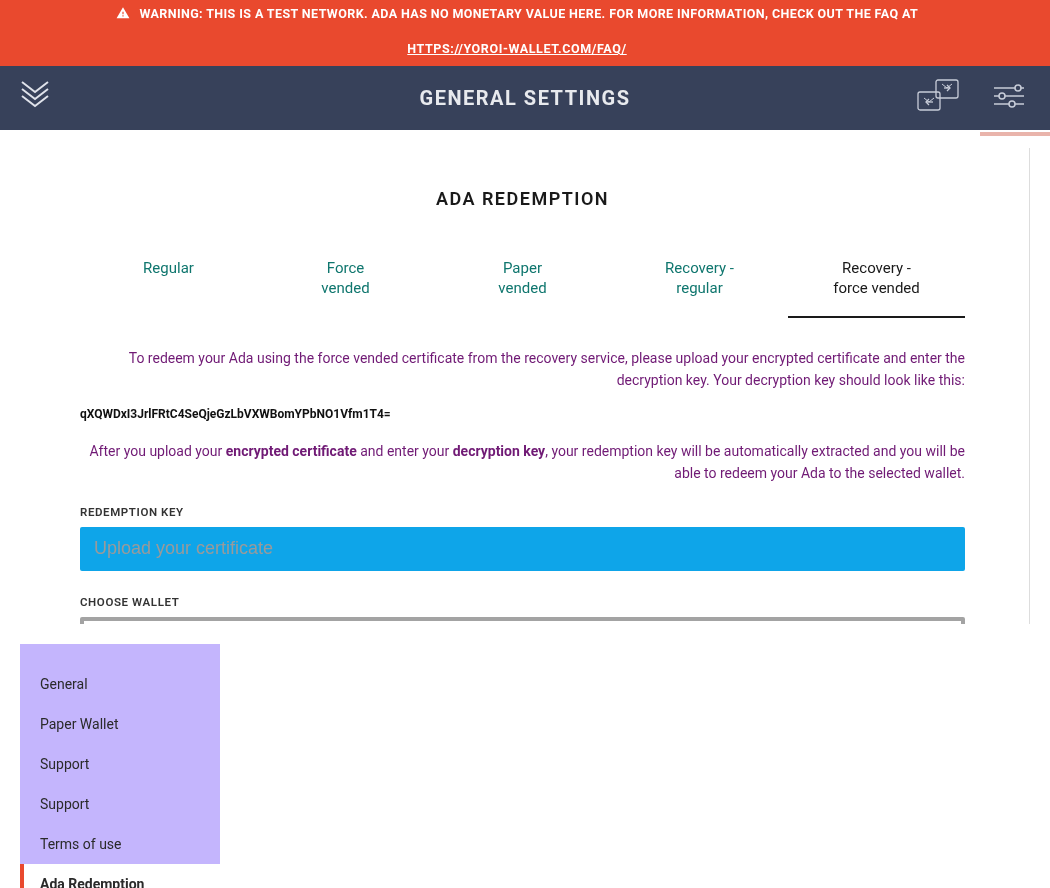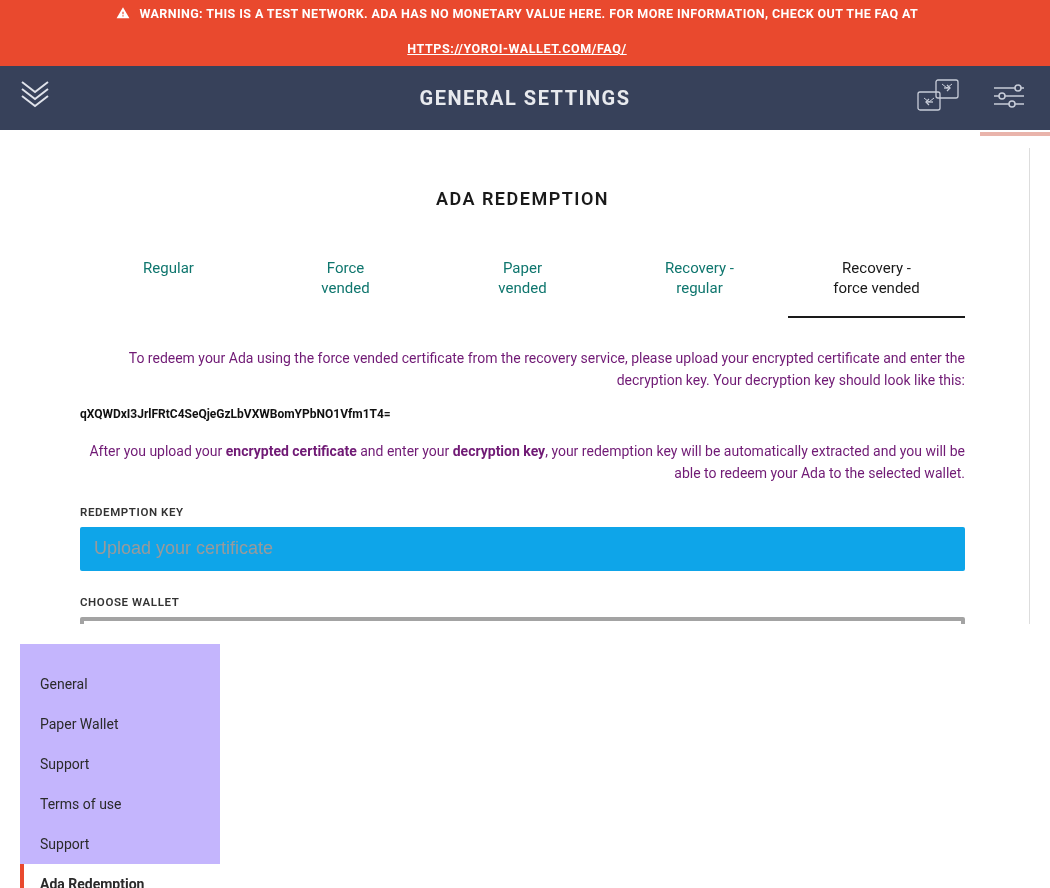--- a/index.html
+++ b/index.html
@@ -298,22 +298,22 @@
     <div class="sidebar-item">
       <span>General</span>
     </div>
     <div class="sidebar-item">
       <span>Paper Wallet</span>
     </div>
     <div class="sidebar-item">
       <span>Support</span>
     </div>
     <div class="sidebar-item">
+      <span>Support</span>
+    </div>
+    <div class="sidebar-item">
       <span>Terms of use</span>
-    </div>
-    <div class="sidebar-item">
-      <span>Support</span>
     </div>
     <div class="sidebar-item active">
       <span>Ada Redemption</span>
     </div>
   </div>
 </div>
 
 </body></html>

